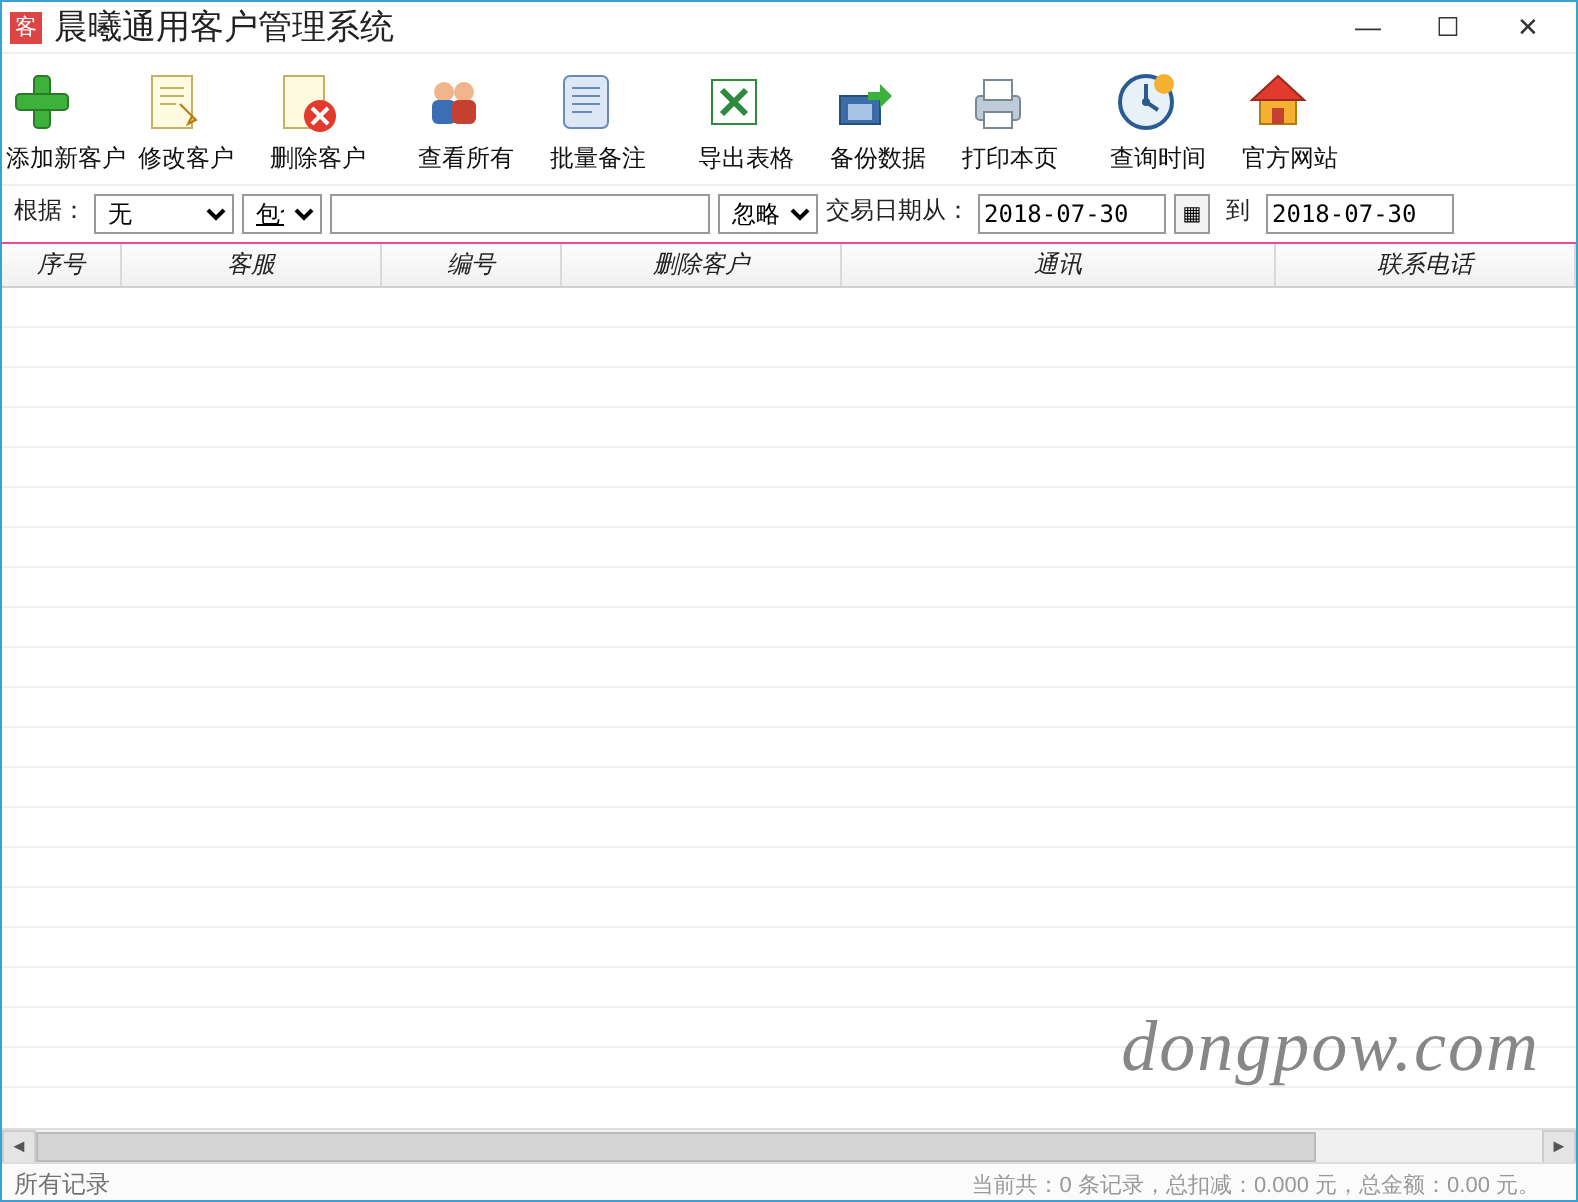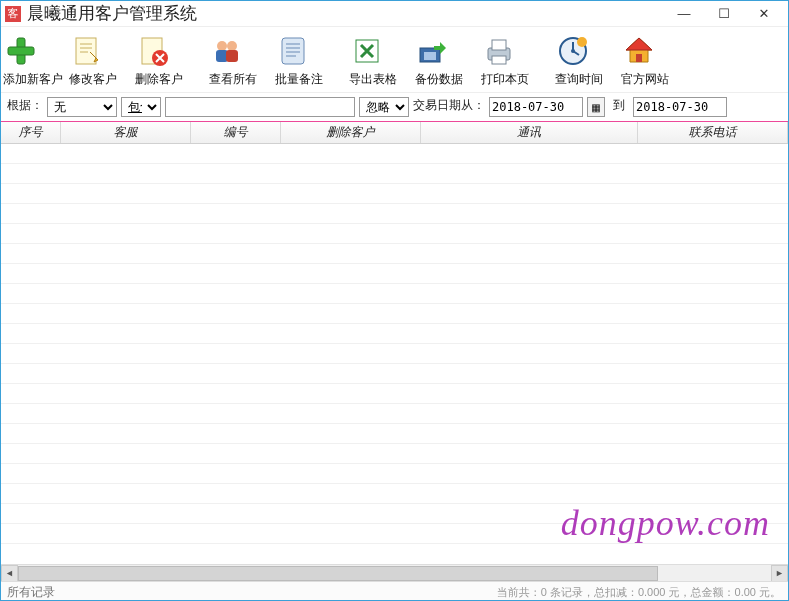--- a/index.html
+++ b/index.html
@@ -35,23 +35,23 @@
 .grid-body { height: 420px; background: #fff; overflow: hidden; position: relative; }
 .grid-row { height: 20px; border-bottom: 1px solid #f0f0f0; }
 
 .hscroll { height: 17px; background: #f0f0f0; border-top: 1px solid #ddd; display: flex; align-items: center; }
 .hscroll .arrow { width: 17px; height: 17px; background: #e4e4e4; border: 1px solid #ccc; display: flex; align-items: center; justify-content: center; font-size: 9px; color: #555; cursor: pointer; }
 .hscroll .track { flex: 1; height: 17px; position: relative; }
 .hscroll .thumb { position: absolute; left: 0; top: 0; width: 640px; height: 15px; background: #d4d4d4; border: 1px solid #bbb; margin: 1px 0; }
 
 .statusbar { height: 22px; display: flex; align-items: center; font-size: 12px; padding: 0 6px; border-top: 1px solid #ddd; background: #fbfbfb; position: relative; }
 .statusbar .left { color: #737373; }
-.statusbar .right { position: absolute; right: 7px; color: #999; font-size: 11px; }
-
-.watermark { position: absolute; right: 18px; bottom: 20px; font-size: 36px; color: #a21caf; font-family: Georgia, serif; letter-spacing: 1px; pointer-events: none; opacity: 0.85; }
+.statusbar .right { position: absolute; right: 18px; color: #999; font-size: 11px; }
+
+.watermark { position: absolute; right: 18px; bottom: 20px; font-size: 36px; color: #737373; font-family: Georgia, serif; letter-spacing: 1px; pointer-events: none; opacity: 0.85; }
 </style>
 </head>
 <body>
 
 <div class="titlebar">
   <div class="app-icon">客</div>
   <div class="title">晨曦通用客户管理系统</div>
   <div class="win-btns">
     <div class="win-btn">―</div>
     <div class="win-btn">☐</div>

